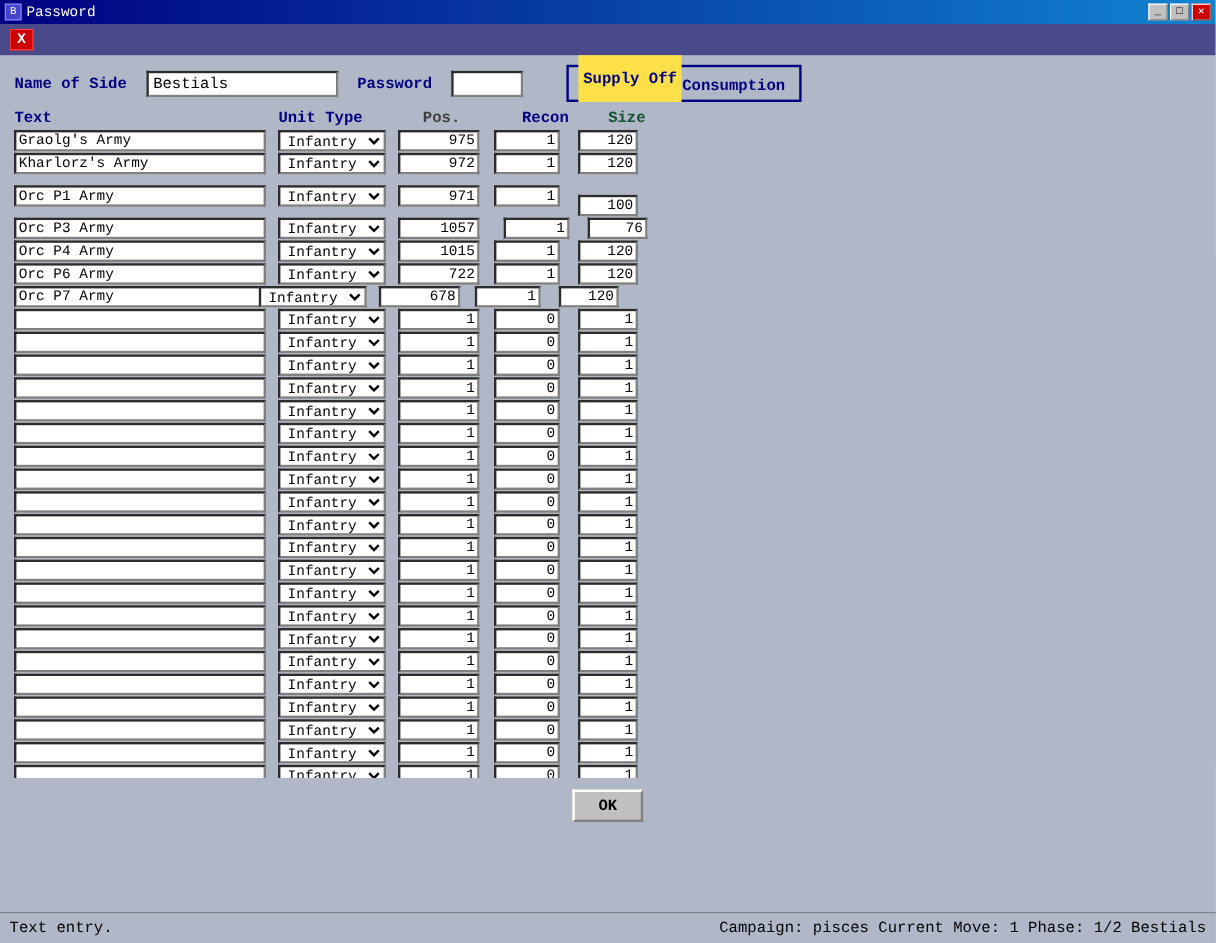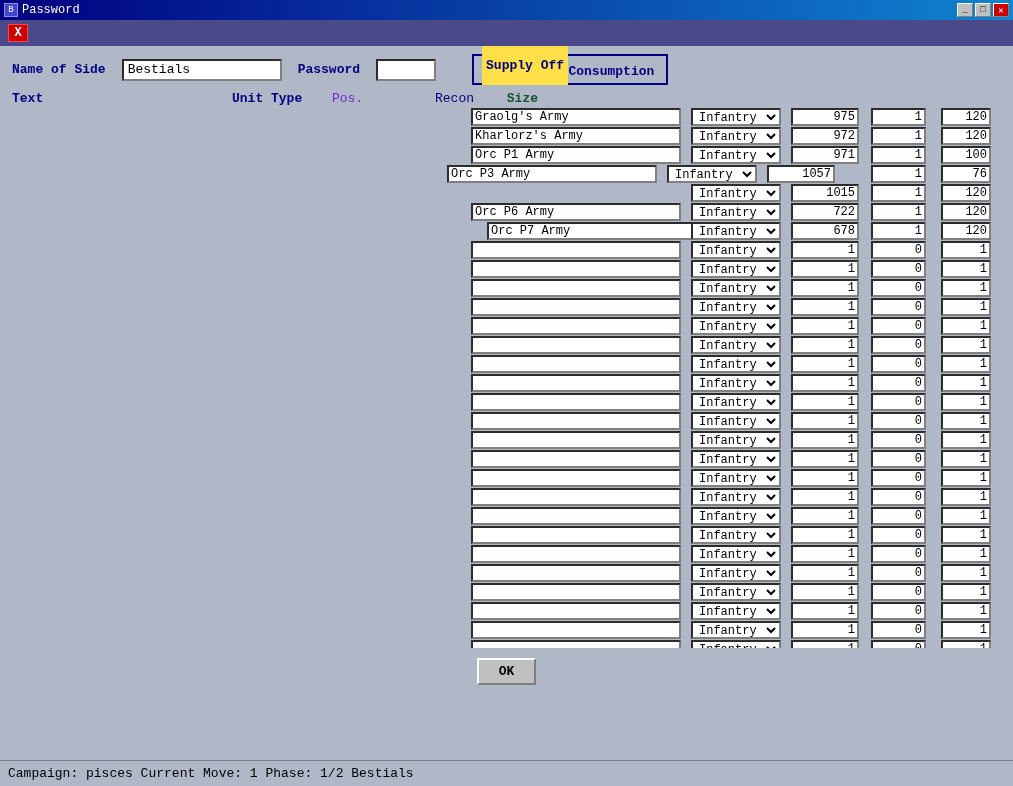--- a/index.html
+++ b/index.html
@@ -118,21 +118,20 @@
     .col-recon { width: 70px; color: #000080; font-weight: bold; text-align: right; padding-right: 8px; }
     .col-size { width: 60px; color: #000080; font-weight: bold; text-align: right; padding-right: 4px; }
     .table-area {
       overflow-y: auto;
       height: 540px;
     }
     .table-row {
       display: flex;
       align-items: center;
       margin-bottom: 1px;
-      justify-content: flex-end;
     }
     .unit-input {
       width: 210px;
       height: 18px;
       background: white;
       border: 2px inset #808080;
       font-family: 'Courier New', Courier, monospace;
       font-size: 12px;
       padding: 0 2px;
     }
@@ -244,24 +243,24 @@
         </div>
       </div>
 
       <div class="columns-header" style="margin-left:0px;">
         <div class="col-unit" style="color:#000080; font-weight:bold;">
           <span>Text</span>
         </div>
         <div class="col-unittype" style="color:#000080; font-weight:bold;">
           <span>Unit Type</span>
         </div>
-        <div class="col-pos" style="color:#6d28d9; font-weight:normal; width:80px; text-align:left; padding-right:8px;">
+        <div class="col-pos" style="color:#404040; font-weight:bold; width:80px; text-align:center; padding-right:8px;">
           <span>Pos.</span>
         </div>
-        <div class="col-recon" style="color:#000080; font-weight:normal; width:70px; text-align:right; padding-right:8px;">
+        <div class="col-recon" style="color:#000080; font-weight:bold; width:70px; text-align:right; padding-right:8px;">
           <span>Recon</span>
         </div>
         <div class="col-size" style="color:#14532d; font-weight:bold; width:60px; text-align:right; padding-right:4px;">
           <span>Size</span>
         </div>
       </div>
 
       <div class="table-area" id="table-rows-container">
       <div class="table-row">
             <div style="width: 220px;"><input type="text" class="unit-input" value="Graolg's Army" style=""></div>
@@ -275,30 +274,31 @@
             <div style="width: 100px;"><select class="select-input"><option value="Infantry">Infantry</option></select></div>
             <div style="width: 80px;"><input type="text" class="num-input" value="972" style="width: 68px;"></div>
             <div style="width: 70px;"><input type="text" class="num-input-sm" value="1" style="width: 55px;"></div>
             <div style="width: 60px;"><input type="text" class="num-input-sm" value="120" style="width: 50px;"></div>
           </div>
           <div class="table-row">
             <div style="width: 220px;"><input type="text" class="unit-input" value="Orc P1 Army" style=""></div>
             <div style="width: 100px;"><select class="select-input"><option value="Infantry">Infantry</option></select></div>
             <div style="width: 80px;"><input type="text" class="num-input" value="971" style="width: 68px;"></div>
             <div style="width: 70px;"><input type="text" class="num-input-sm" value="1" style="width: 55px;"></div>
-            <div style="width: 60px;"><input type="text" class="num-input-sm" value="100" style="width: 50px;"></div>
+            <div style="width: 60px; margin-top: 16px;"><input type="text" class="num-input-sm" value="100" style="width: 50px;"></div>
           </div>
           <div class="table-row">
             <div style="width: 220px;"><input type="text" class="unit-input" value="Orc P3 Army" style=""></div>
             <div style="width: 100px;"><select class="select-input"><option value="Infantry">Infantry</option></select></div>
-            <div style="width: 104px;"><input type="text" class="num-input" value="1057" style="width: 68px;"></div>
+            <div style="width: 88px;"><input type="text" class="num-input" value="1057" style="width: 68px;"></div>
             <div style="width: 70px;"><input type="text" class="num-input-sm" value="1" style="width: 55px;"></div>
             <div style="width: 60px;"><input type="text" class="num-input-sm" value="76" style="width: 50px;"></div>
           </div>
           <div class="table-row">
+            <div style="width: 220px;"><input type="text" class="unit-input" value="Orc P4 Army" style=""></div>
             <div style="width: 100px;"><select class="select-input"><option value="Infantry">Infantry</option></select></div>
             <div style="width: 80px;"><input type="text" class="num-input" value="1015" style="width: 68px;"></div>
             <div style="width: 70px;"><input type="text" class="num-input-sm" value="1" style="width: 55px;"></div>
             <div style="width: 60px;"><input type="text" class="num-input-sm" value="120" style="width: 50px;"></div>
           </div>
           <div class="table-row">
             <div style="width: 220px;"><input type="text" class="unit-input" value="Orc P6 Army" style=""></div>
             <div style="width: 100px;"><select class="select-input"><option value="Infantry">Infantry</option></select></div>
             <div style="width: 80px;"><input type="text" class="num-input" value="722" style="width: 68px;"></div>
             <div style="width: 70px;"><input type="text" class="num-input-sm" value="1" style="width: 55px;"></div>
@@ -467,17 +467,18 @@
           </div>
         </div>
 
       <div class="ok-section">
         <button class="ok-btn">OK</button>
       </div>
 
     </div>
 
     <div class="status-bar">
+      <span class="status-left">Text entry.</span>
       <span class="status-right">Campaign: pisces  Current Move: 1  Phase: 1/2  Bestials</span>
     </div>
 
   </div>
 </div>
 
 </body></html>

